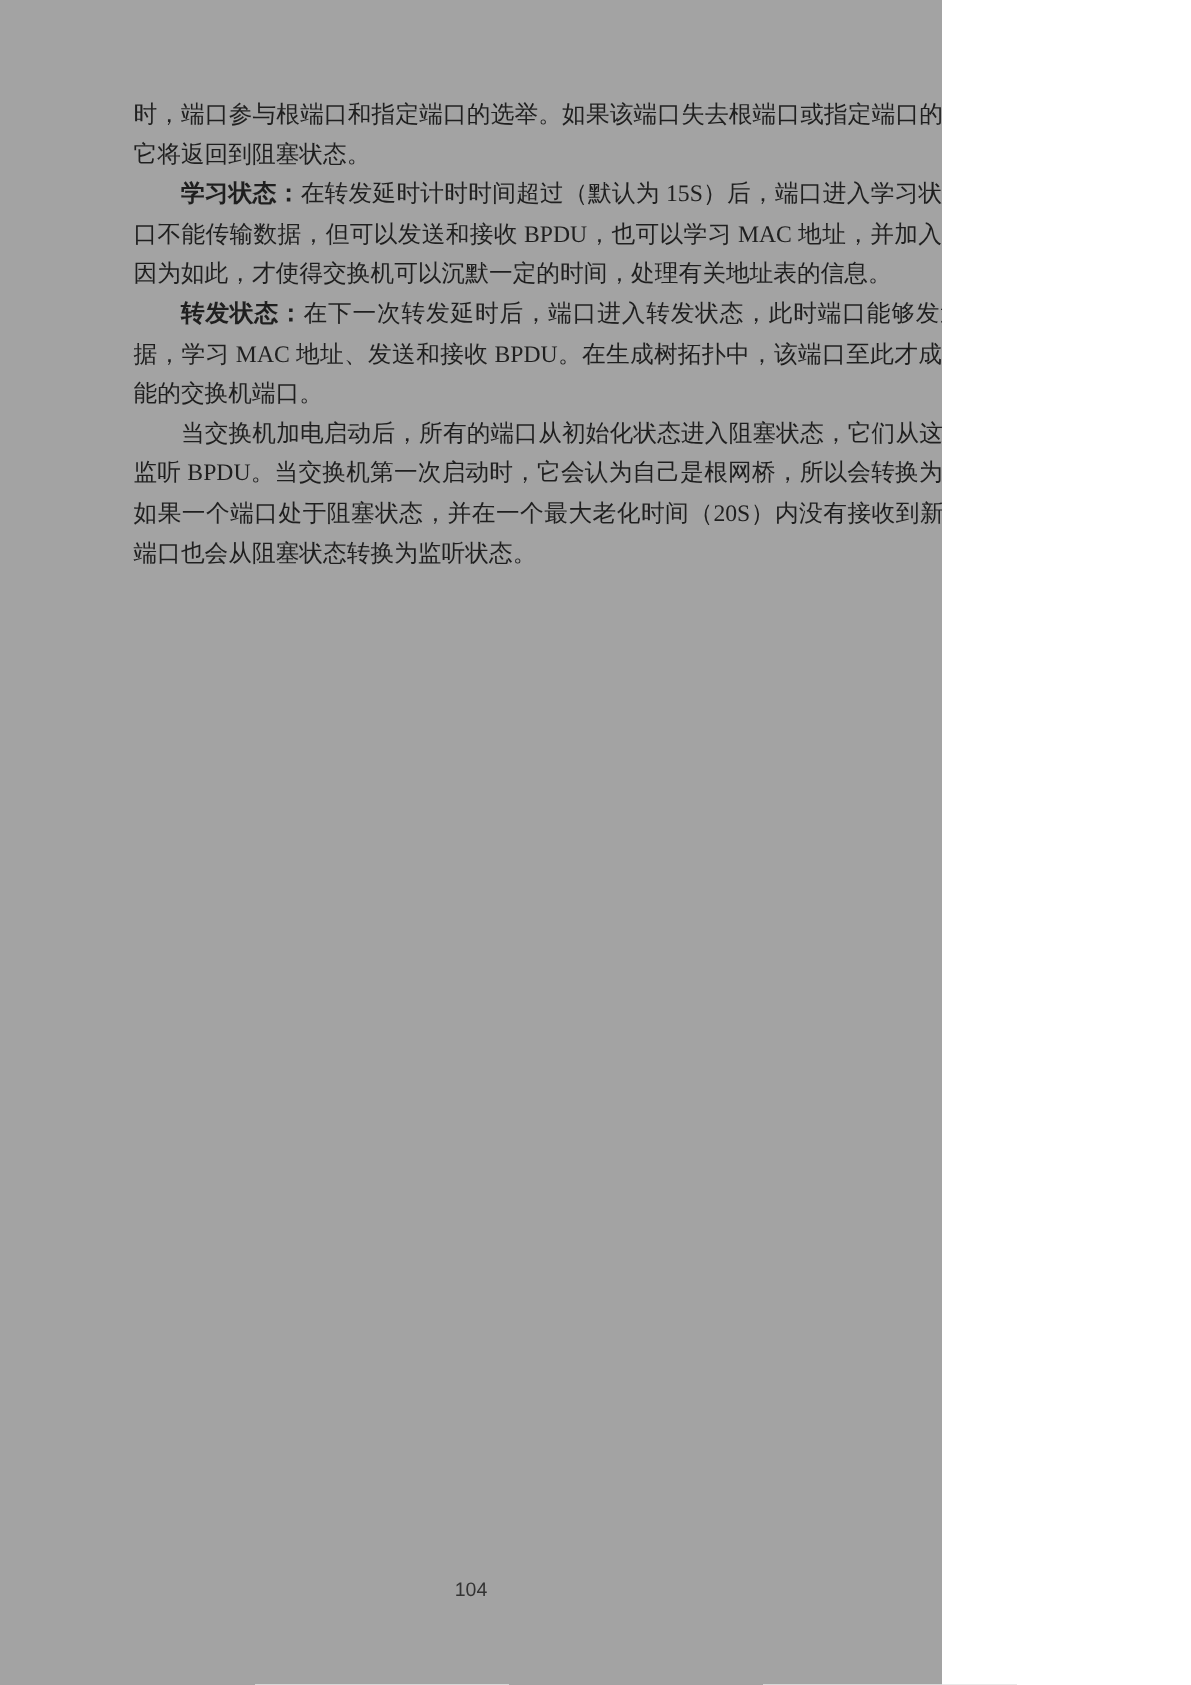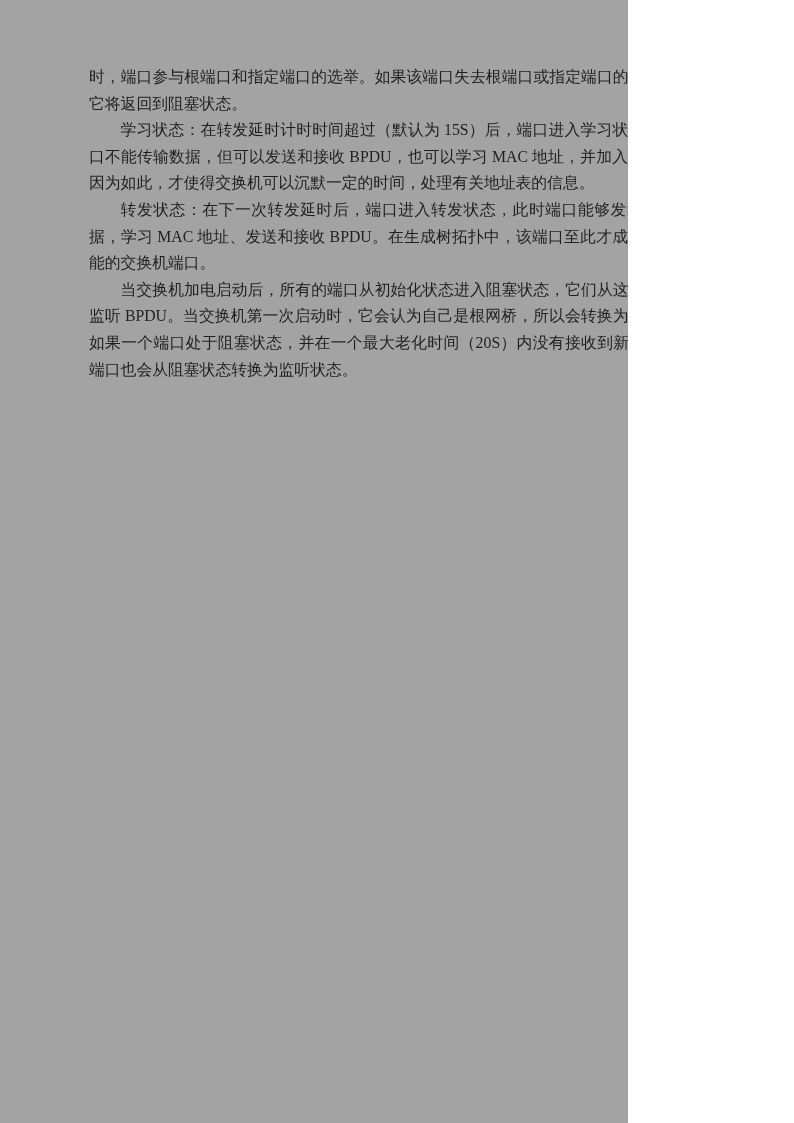--- a/index.html
+++ b/index.html
@@ -29,21 +29,21 @@
   }
   .para {
     margin: 0;
     padding: 0;
     text-indent: 2em;
   }
   .para.no-indent {
     text-indent: 0;
   }
   .lead {
-    font-weight: 400;
+    font-weight: 700;
   }
   .footer {
     position: absolute;
     top: 1052px;
     left: 0;
     width: 100%;
     text-align: center;
     font-size: 13px;
     font-family: "Liberation Sans", "DejaVu Sans", sans-serif;
     color: #333333;
@@ -52,13 +52,14 @@
 </head>
 <body>
 
 <div class="page">
   <div class="content">
     <p class="para no-indent"><span class="lead"></span><span>时，端口参与根端口和指定端口的选举。如果该端口失去根端口或指定端口的地位，那么它将返回到阻塞状态。</span></p>
     <p class="para"><span class="lead">学习状态：</span><span>在转发延时计时时间超过（默认为 15S）后，端口进入学习状态，此时端口不能传输数据，但可以发送和接收 BPDU，也可以学习 MAC 地址，并加入地址表。正因为如此，才使得交换机可以沉默一定的时间，处理有关地址表的信息。</span></p>
     <p class="para"><span class="lead">转发状态：</span><span>在下一次转发延时后，端口进入转发状态，此时端口能够发送和接收数据，学习 MAC 地址、发送和接收 BPDU。在生成树拓扑中，该端口至此才成为一个全功能的交换机端口。</span></p>
     <p class="para"><span class="lead"></span><span>当交换机加电启动后，所有的端口从初始化状态进入阻塞状态，它们从这个状态开始监听 BPDU。当交换机第一次启动时，它会认为自己是根网桥，所以会转换为监听状态。如果一个端口处于阻塞状态，并在一个最大老化时间（20S）内没有接收到新的 BPDU，端口也会从阻塞状态转换为监听状态。</span></p>
   </div>
+  <div class="footer">104</div>
 </div>
 
 </body></html>

